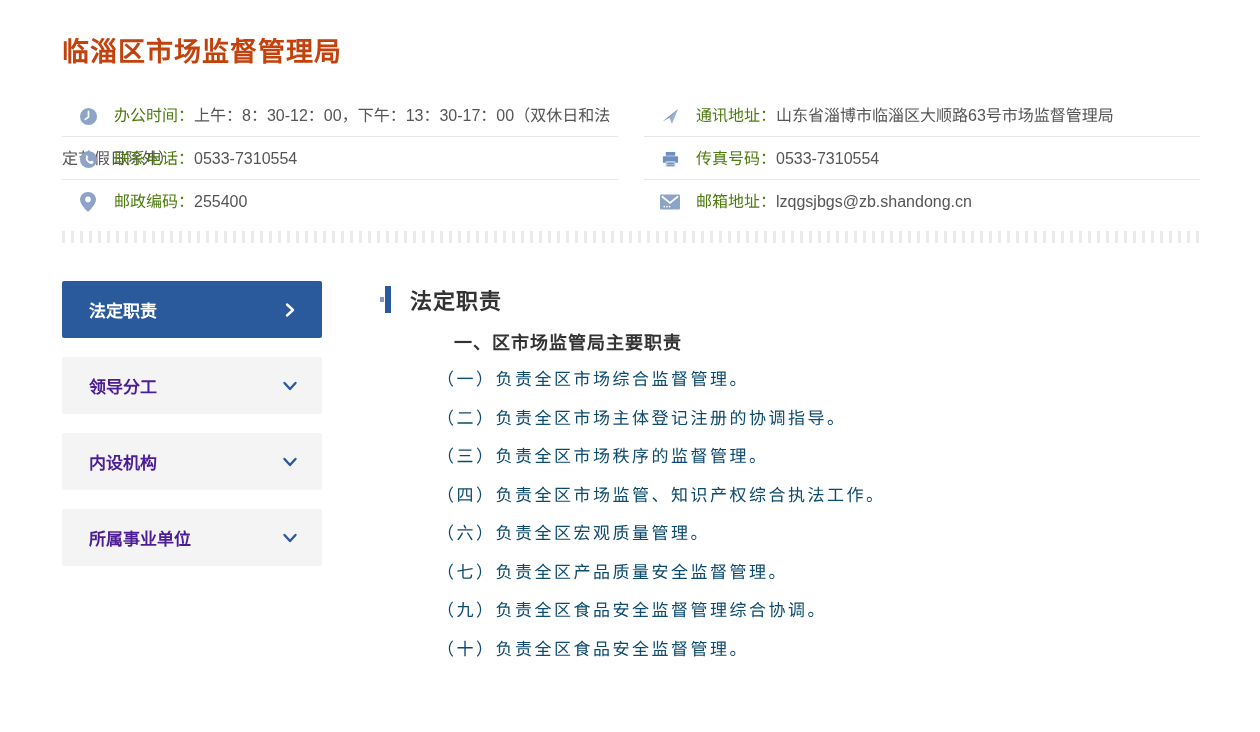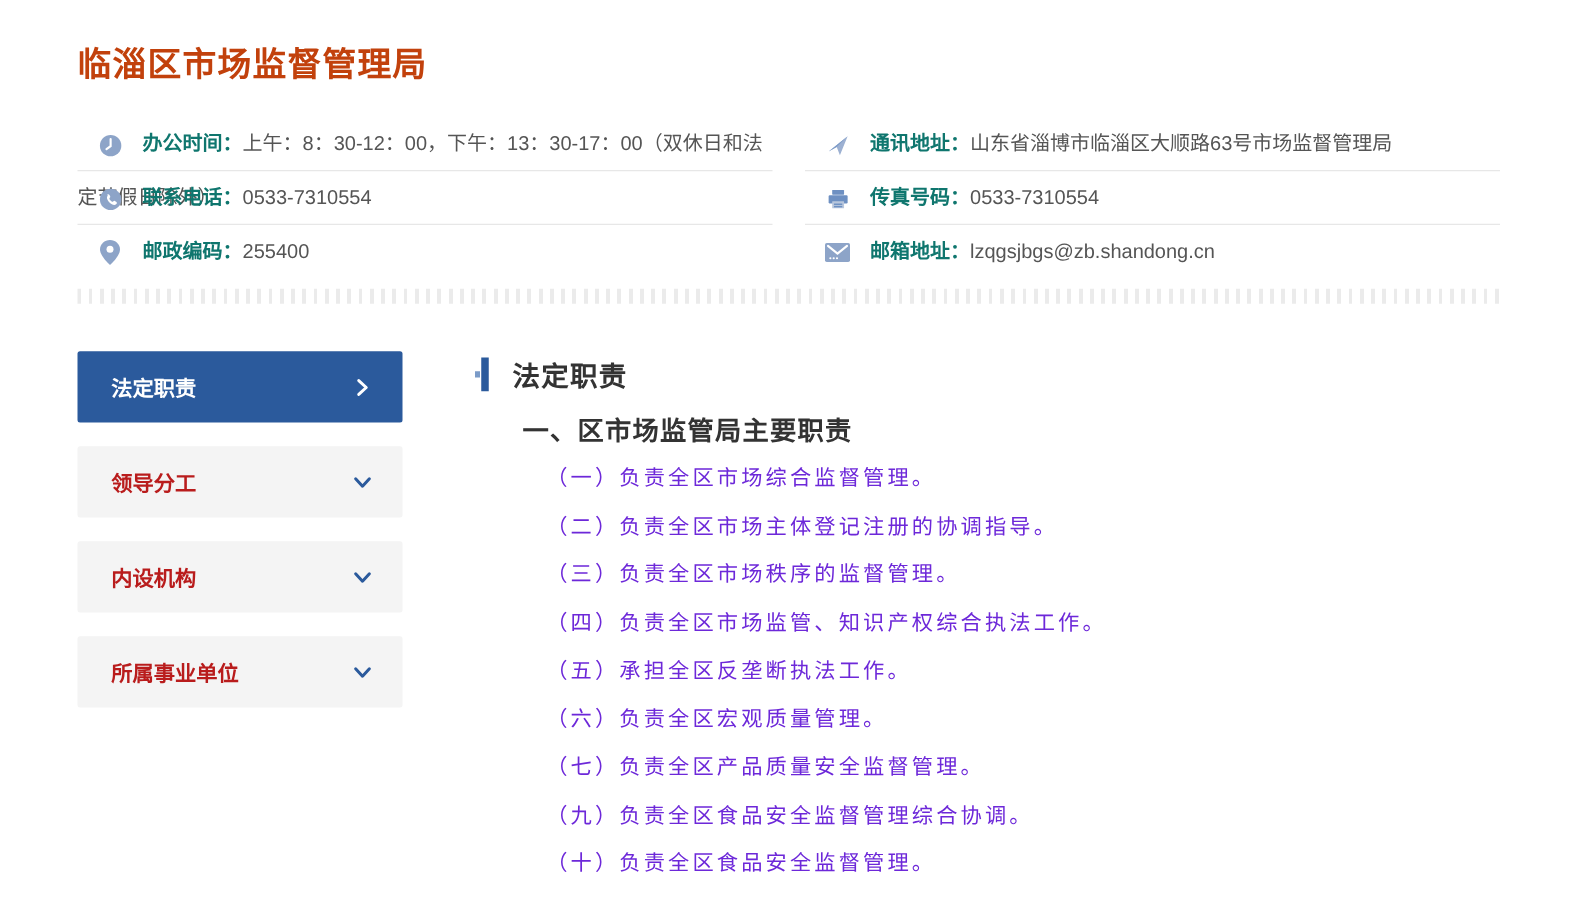--- a/index.html
+++ b/index.html
@@ -33,21 +33,21 @@
     font-size:16px;
     white-space:normal;
   }
   .info-cell.bordered { border-bottom:1px solid #e7e7e7; }
   .cell-icon {
     position:absolute; left:16px; top:12px;
     width:20px; height:20px; z-index:2;
     display:flex; align-items:center; justify-content:center;
   }
   .cell-text { text-indent:52px; }
-  .cell-text .lbl { font-weight:bold; color:#0f766e; }
+  .cell-text .lbl { font-weight:normal; color:#4d7c0f; }
   .cell-text .val { color:#555; }
 
   
   .striped-divider {
     margin-top:8px; height:12px; width:100%;
     background:repeating-linear-gradient(to right,
       #ebebeb 0px, #ebebeb 3px, #ffffff 3px, #ffffff 9px);
   }
 
   
@@ -58,45 +58,45 @@
     column-gap:63px;
     align-items:start;
   }
 
   
   .sidebar-item {
     height:57px; margin-bottom:19px;
     display:flex; align-items:center; justify-content:space-between;
     padding:0 24px 0 27px;
     background:#f4f4f4;
-    font-size:17px; font-weight:bold; color:#b91c1c;
+    font-size:17px; font-weight:bold; color:#4c1d95;
     border-radius:2px; cursor:pointer;
   }
   .sidebar-item.active { background:#2b5a9c; color:#ffffff; }
   .chev { width:16px; height:16px; flex:0 0 auto; }
 
   
   .section-head { display:flex; align-items:center; margin-top:2px; }
   .section-marker {
     position:relative;
     width:6px; height:27px; background:#2b5a9c; margin-right:19px;
   }
   .section-marker::before {
     content:""; position:absolute; left:-5px; top:11px;
     width:4px; height:5px; background:#7b9bc8;
   }
   .section-title { font-size:22px; font-weight:bold; color:#333; letter-spacing:1px; }
   .subsection-title {
-    margin:13px 0 6px 33px;
-    font-size:21px; font-weight:bold; color:#333; letter-spacing:1px;
+    margin:13px 0 6px 69px;
+    font-size:18px; font-weight:bold; color:#333; letter-spacing:1px;
   }
   .duty-list { list-style:none; margin-left:52px; }
   .duty-list li {
     font-family:"DejaVu Serif","Liberation Serif",serif;
-    font-size:17px; color:#6d28d9;
+    font-size:17px; color:#0c4a6e;
     letter-spacing:2.5px; line-height:38.5px;
   }
 </style>
 </head>
 <body>
 
 <div class="page">
 
   <h1 class="page-title">临淄区市场监督管理局</h1>
 
@@ -222,21 +222,20 @@
       <div class="section-head">
         <span class="section-marker"></span>
         <h2 class="section-title">法定职责</h2>
       </div>
       <h3 class="subsection-title">一、区市场监管局主要职责</h3>
       <ul class="duty-list">
         <li>（一）负责全区市场综合监督管理。</li>
         <li>（二）负责全区市场主体登记注册的协调指导。</li>
         <li>（三）负责全区市场秩序的监督管理。</li>
         <li>（四）负责全区市场监管、知识产权综合执法工作。</li>
-        <li>（五）承担全区反垄断执法工作。</li>
         <li>（六）负责全区宏观质量管理。</li>
         <li>（七）负责全区产品质量安全监督管理。</li>
         <li>（九）负责全区食品安全监督管理综合协调。</li>
         <li>（十）负责全区食品安全监督管理。</li>
       </ul>
     </main>
 
   </div>
 </div>
 

